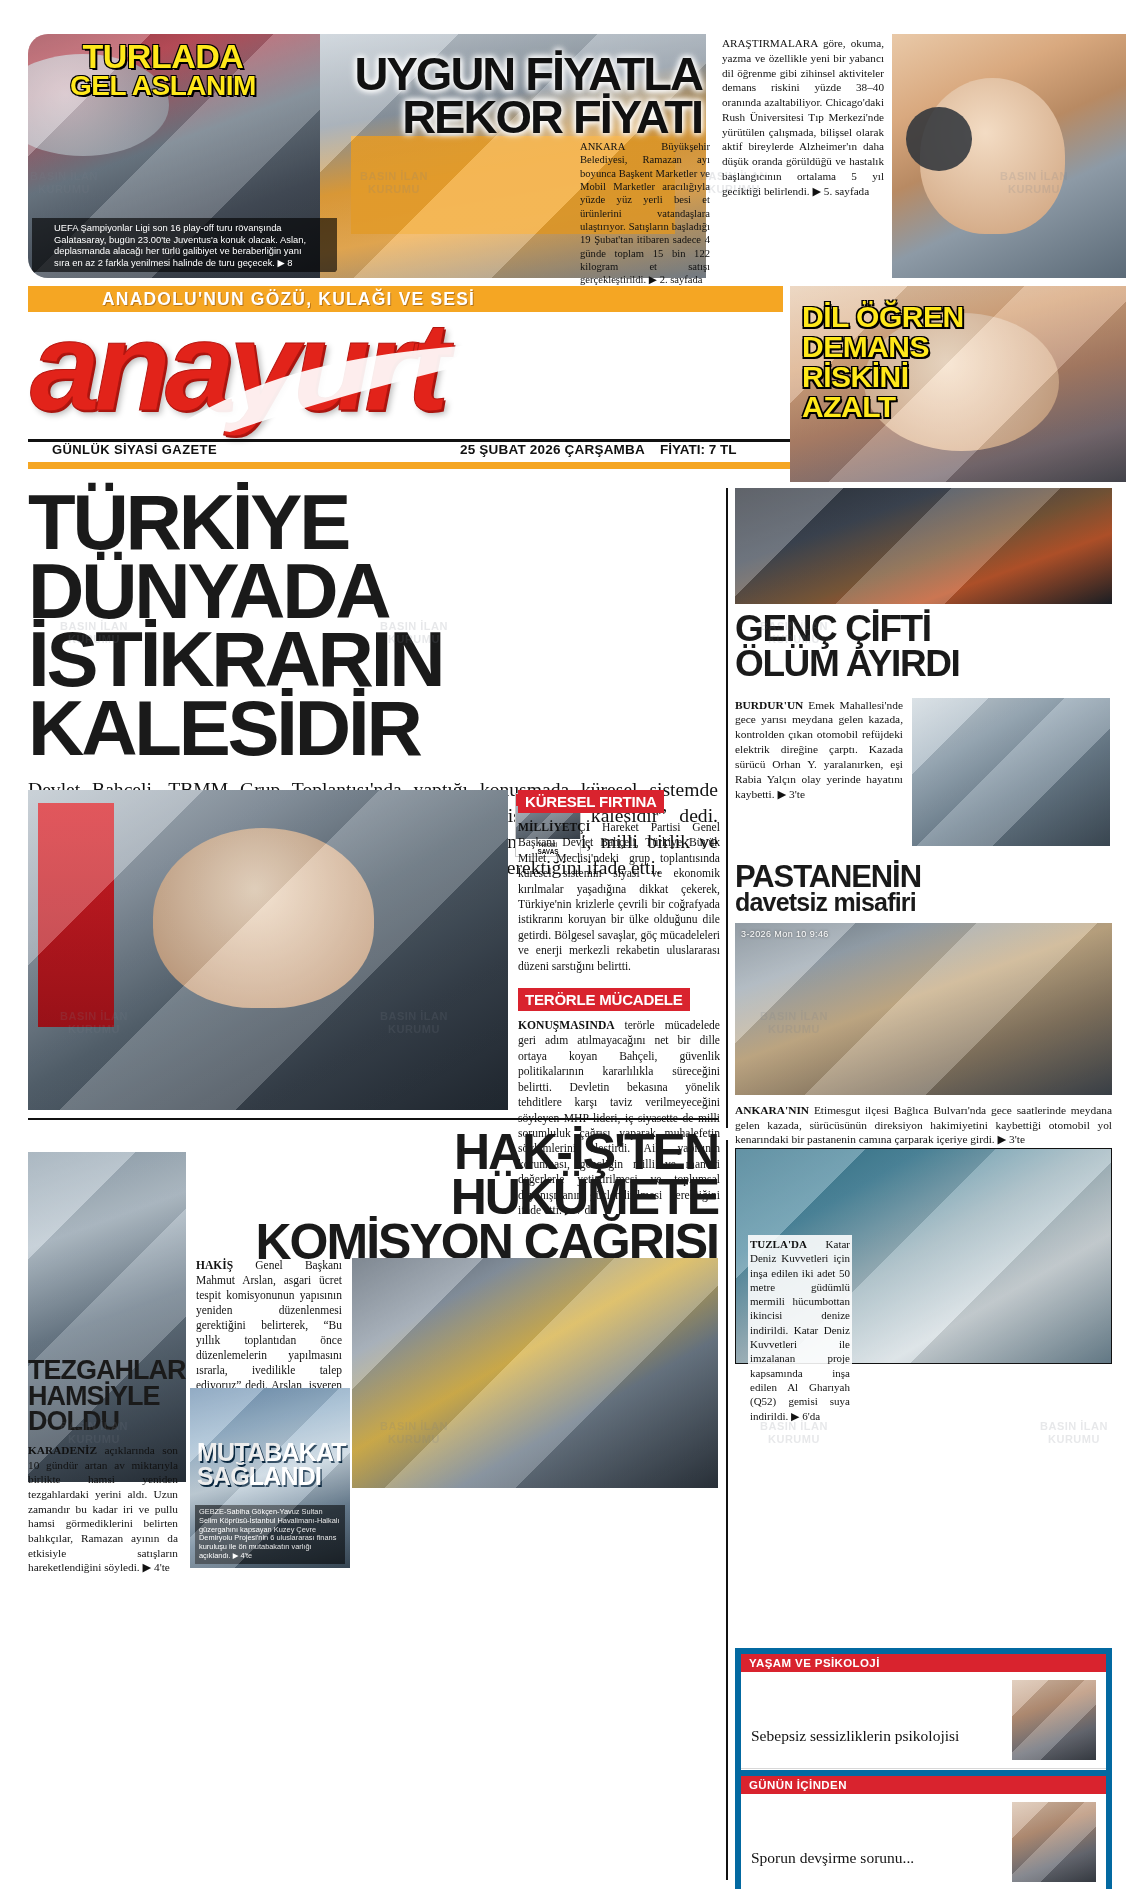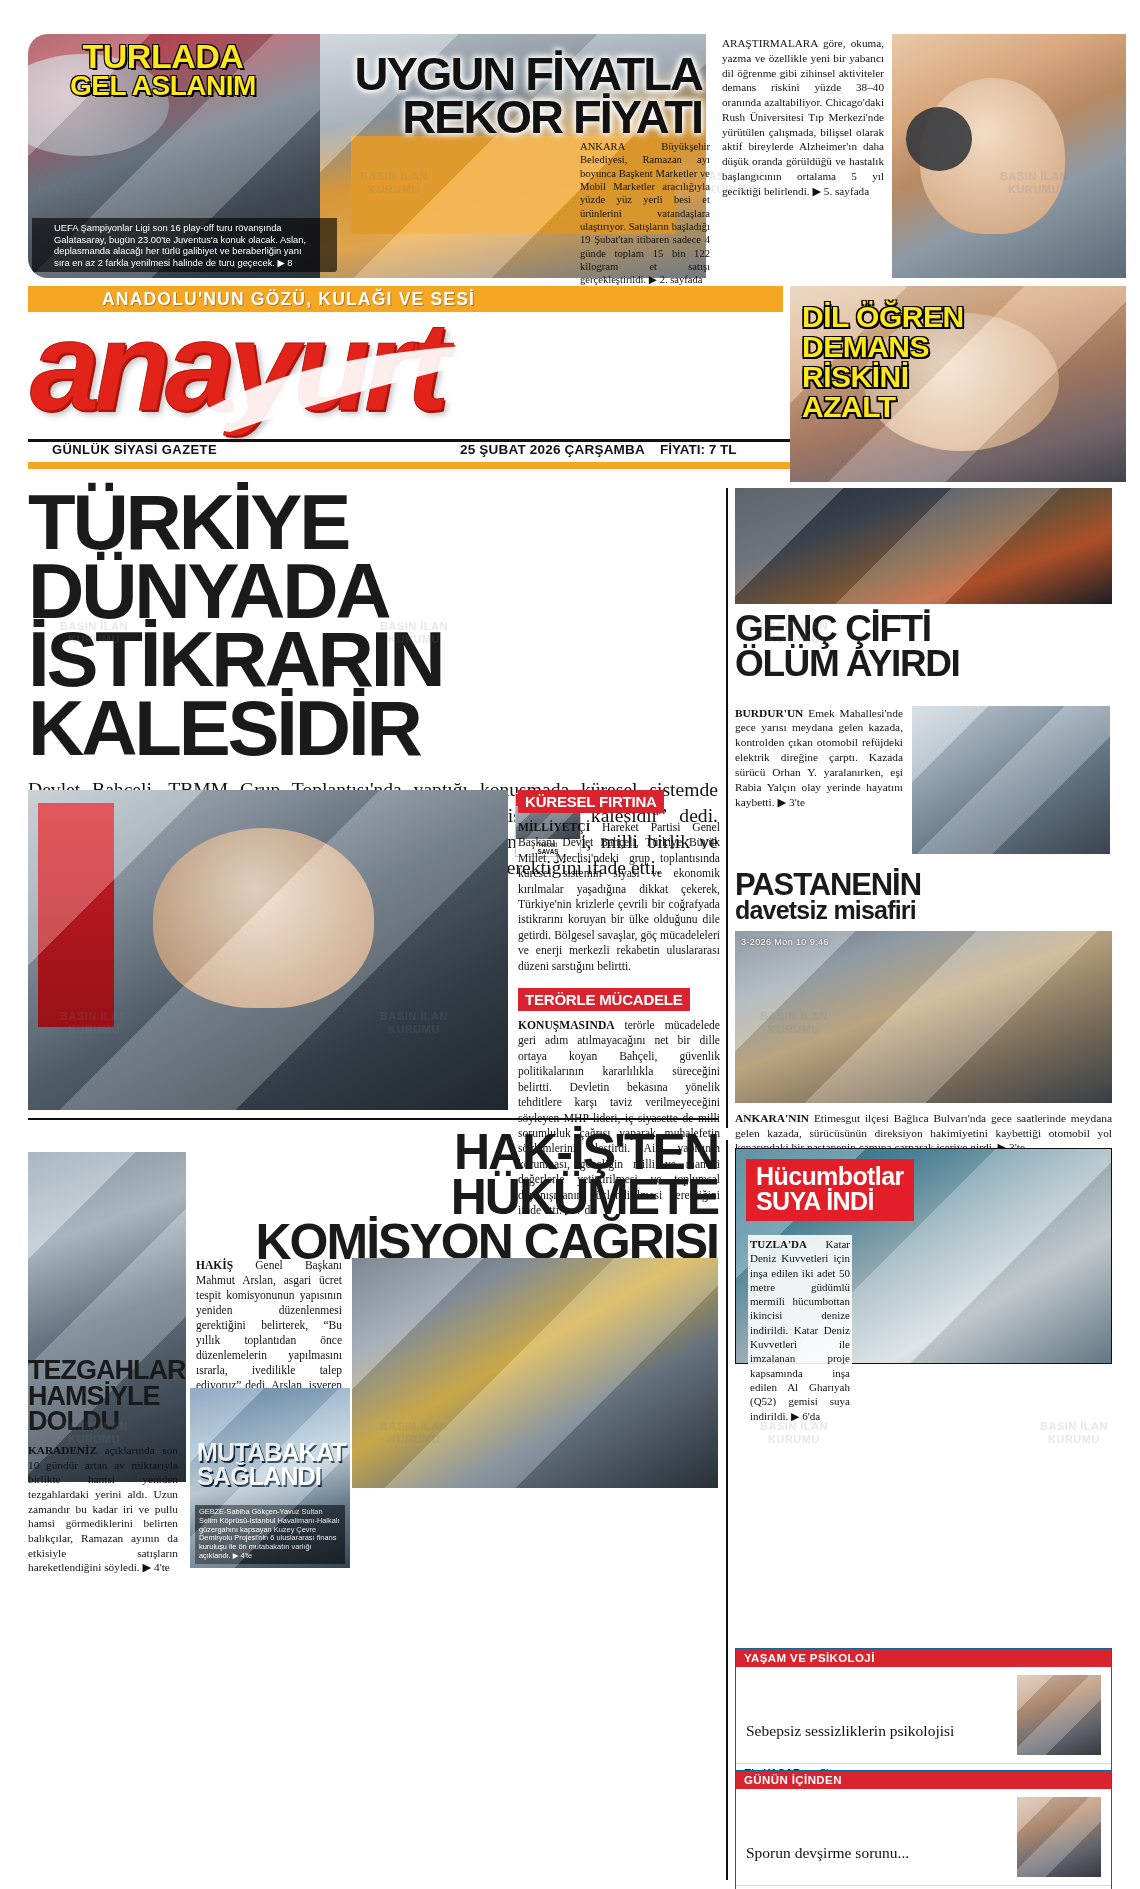--- a/index.html
+++ b/index.html
@@ -119,21 +119,21 @@
 
   
   .vrule { position:absolute; background:#111; width:2px; }
 
   
   .rcol { position:absolute; left:735px; top:488px; width:377px; }
   .rphoto1 { width:377px; height:116px; overflow:hidden;
     background:linear-gradient(160deg,#2a2f38 0%,#3d4653 30%,#7d5a3a 55%,#c0582c 72%,#1d2127 100%); }
   .rcol h2 { font-family:"Liberation Sans",sans-serif; font-weight:900; font-size:37px; line-height:.94;
     letter-spacing:-1.4px; color:#1a1a1a; margin-top:8px; }
-  .rcol .body { display:flex; gap:9px; margin-top:24px; }
+  .rcol .body { display:flex; gap:9px; margin-top:16px; }
   .rcol .body p { font-family:"Liberation Serif",serif; font-size:11.4px; line-height:1.3; width:168px;
     text-align:justify; color:#111; }
   .rcol .body p b{font-weight:700;}
   .rcol .body .pic { width:198px; height:148px; overflow:hidden;
     background:linear-gradient(150deg,#cfd8de 0%,#9fb0bd 30%,#6f8291 60%,#3f4d59 100%);}
   .rcol .body .pic::before{content:"";position:absolute;}
 
   .rcol h3 { font-family:"Liberation Sans",sans-serif; font-weight:900; font-size:31px; line-height:.95;
     letter-spacing:-1.1px; color:#1a1a1a; margin-top:16px; }
   .rcol h3 .sub { display:block; font-weight:700; font-size:25px; color:#1a1a1a; letter-spacing:-.8px; }
@@ -189,21 +189,21 @@
   .huc { position:absolute; left:735px; top:1148px; width:377px; height:216px; border:1px solid #111; }
   .huc .pic { position:absolute; inset:0; background:linear-gradient(150deg,#2f6e86 0%,#4e8aa0 25%,#9fb6bf 48%,#d7dfe3 70%,#6d8593 100%); }
   .huc .lbl { position:absolute; left:10px; top:10px; background:#e21f28; padding:5px 10px 7px; z-index:3;}
   .huc .lbl div { font-family:"Liberation Sans",sans-serif; font-weight:900; font-size:25px; line-height:1.0;
     color:#fff; letter-spacing:-.6px; }
   .huc .txt { position:absolute; left:12px; top:86px; width:104px; z-index:3;
     font-family:"Liberation Serif",serif; font-size:11px; line-height:1.3; color:#111; background:rgba(255,255,255,.88);
     padding:2px 2px; text-align:justify;}
   .huc .txt b{font-weight:700;}
 
-  .colbox { position:absolute; width:377px; border:1px solid #0369a1; }
+  .colbox { position:absolute; width:377px; border:6px solid #0369a1; }
   .colbox .hd { background:#d9232e; color:#fff; font-family:"Liberation Sans",sans-serif;
     font-weight:700; font-size:11.5px; padding:3px 8px; letter-spacing:.4px; }
   .colbox .bd { display:flex; align-items:center; padding:8px 10px; gap:8px; background:#fff; height:96px; }
   .colbox .bd .t { flex:1; font-family:"Liberation Serif",serif; font-size:15.5px; line-height:1.25; color:#111;margin-top:32px; }
   .colbox .bd .av { width:84px; height:80px; overflow:hidden;
     background:linear-gradient(160deg,#d8c0ab 0%,#b99277 35%,#6c6f78 70%,#3a3f47 100%); }
   .colbox .ft { border-top:1px solid #d8d8d8; font-family:"Liberation Sans",sans-serif;
     font-weight:700; font-size:11px; padding:3px 8px; color:#111; }
   .colbox .ft .pg { color:#d9232e; }
 
@@ -383,24 +383,20 @@
     <div class="t1x">
       <span>MUTABAKAT</span><br>
       <span>SAĞLANDI</span>
     </div>
     <div class="cap">GEBZE-Sabiha Gökçen-Yavuz Sultan Selim Köprüsü-İstanbul Havalimanı-Halkalı güzergahını kapsayan Kuzey Çevre Demiryolu Projesi'nin 6 uluslararası finans kuruluşu ile ön mutabakatın varlığı açıklandı. ▶ 4'te</div>
   </div>
 
 
   <div class="huc">
     <div class="pic ph"></div>
-    <div class="lbl">
-      <div>Hücumbotlar</div>
-      <div>SUYA İNDİ</div>
-    </div>
     <div class="txt">
       <b>TUZLA'DA</b>
       <span>Katar Deniz Kuvvetleri için inşa edilen iki adet 50 metre güdümlü mermili hücumbottan ikincisi denize indirildi. Katar Deniz Kuvvetleri ile imzalanan proje kapsamında inşa edilen Al Gharıyah (Q52) gemisi suya indirildi. ▶ 6'da</span>
     </div>
   </div>
 
   <div class="colbox" style="left:735px; top:1648px;">
     <div class="hd">YAŞAM VE PSİKOLOJİ</div>
     <div class="bd">
       <div class="t">Sebepsiz sessizliklerin psikolojisi</div>

